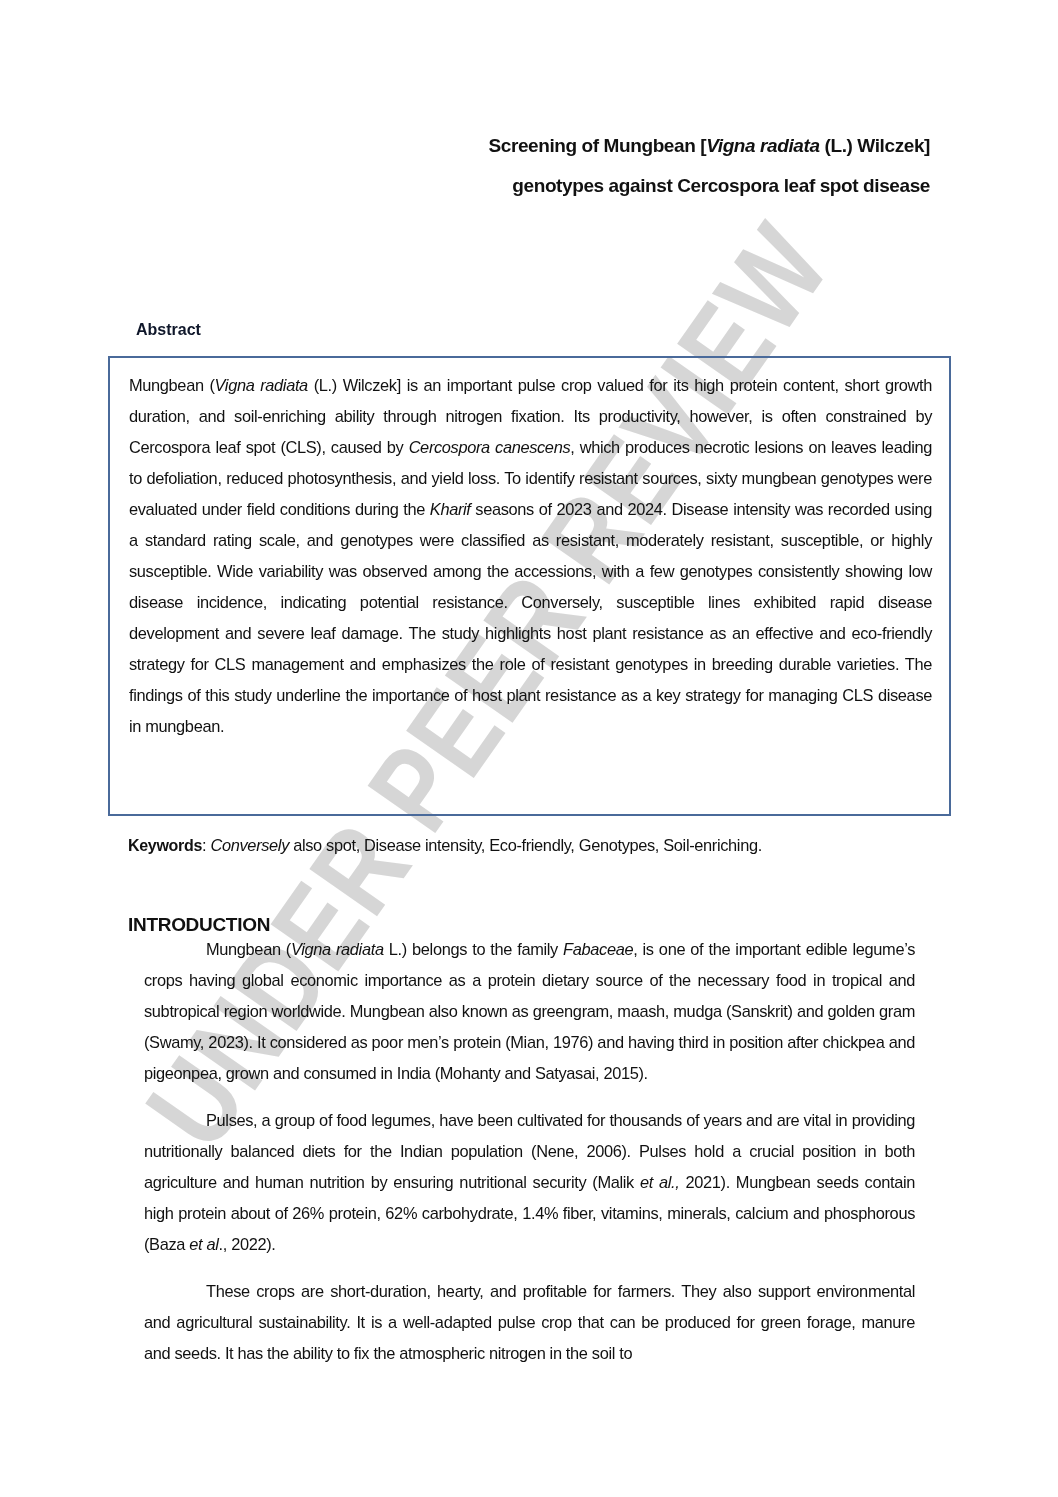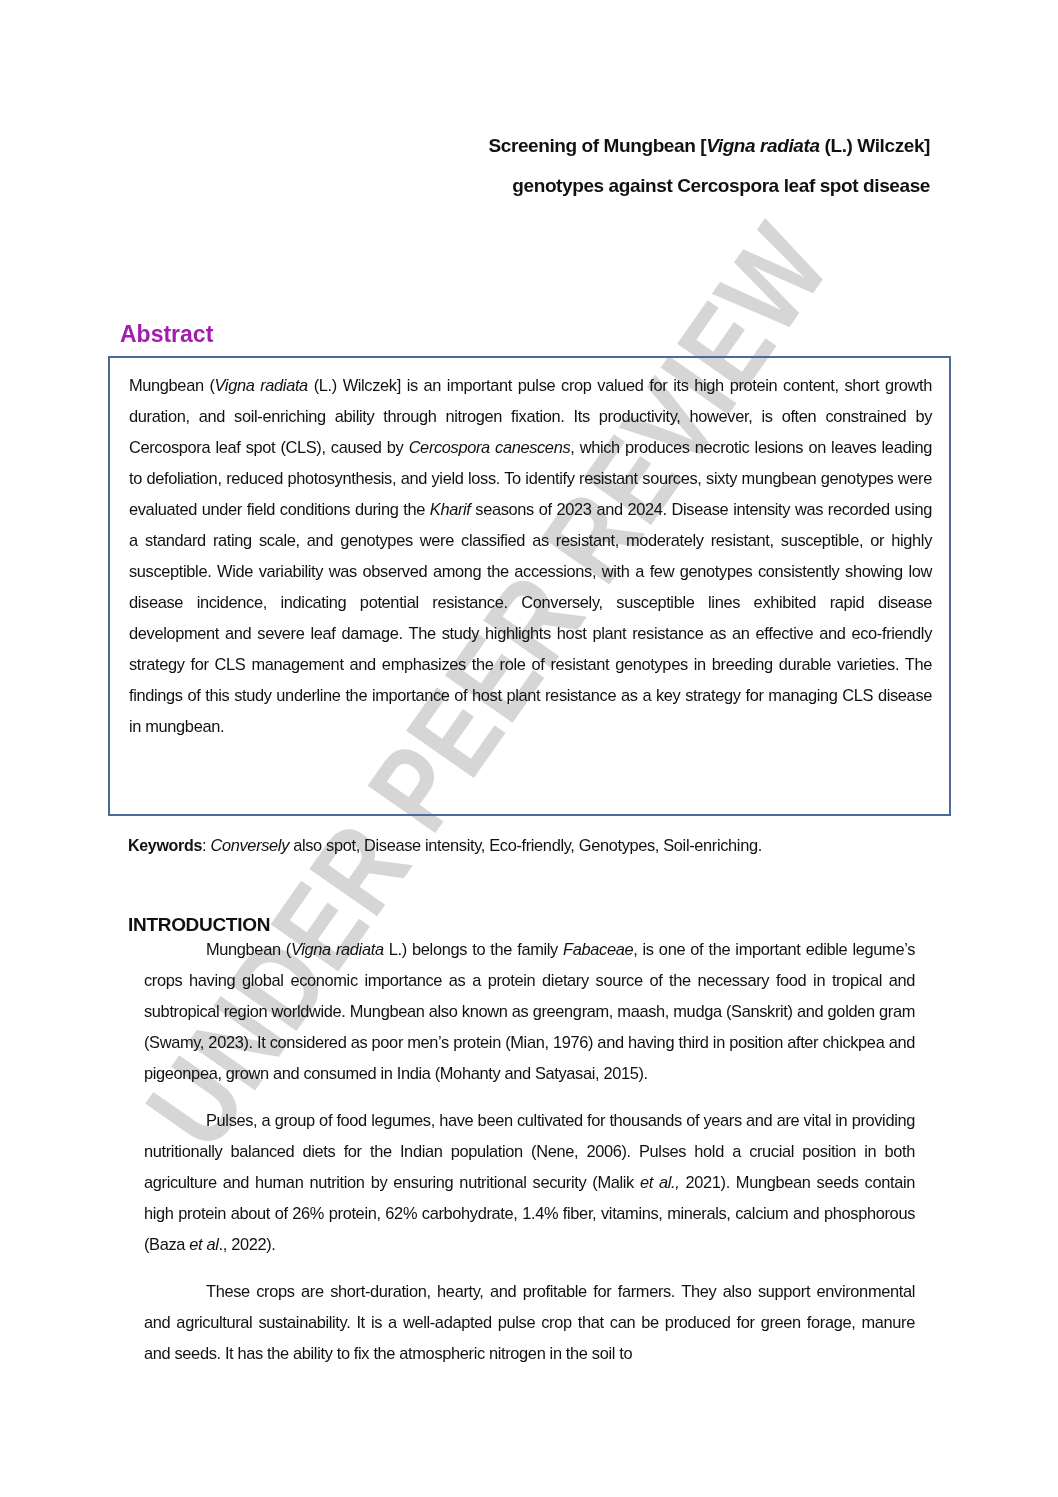--- a/index.html
+++ b/index.html
@@ -29,25 +29,25 @@
       text-align: right;
       font-weight: bold;
       font-size: 19px;
       line-height: 40px;
       letter-spacing: -0.4px;
       color: #111;
     }
     .title .line { display: block; white-space: nowrap; }
     .abstract-heading {
       position: absolute;
-      left: 120px;
+      left: 136px;
       top: 321px;
       font-weight: bold;
-      font-size: 23px;
-      color: #a21caf;
+      font-size: 16px;
+      color: #0f172a;
     }
     .abstract-box {
       position: absolute;
       left: 108px;
       top: 356px;
       width: 843px;
       height: 460px;
       border: 2px solid #4a6a9a;
       box-sizing: border-box;
     }

